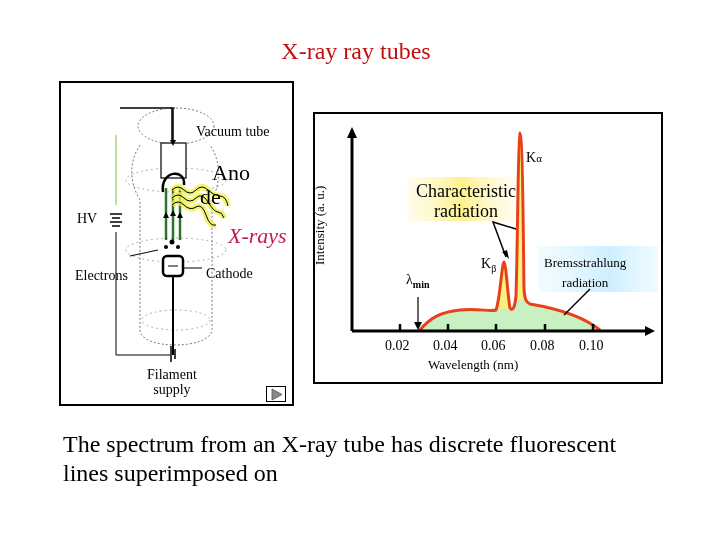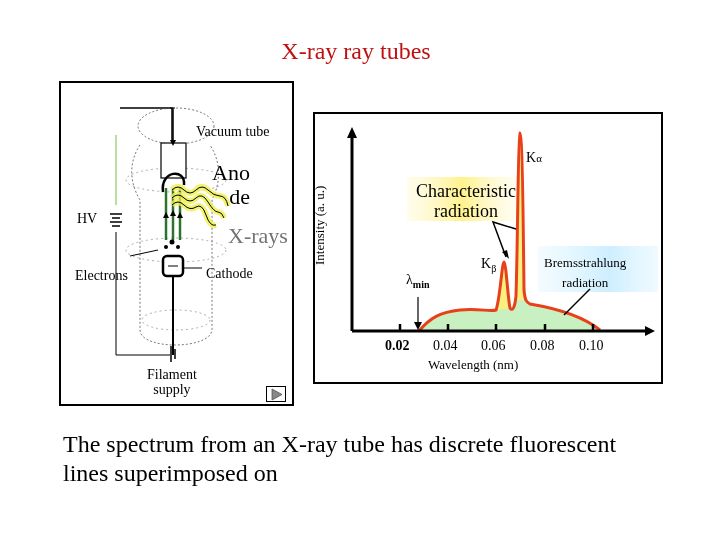--- a/index.html
+++ b/index.html
@@ -75,23 +75,23 @@
   <line x1="183" y1="268" x2="202" y2="268" stroke="#000" stroke-width="1"></line>
   <line x1="130" y1="256" x2="158" y2="250" stroke="#000" stroke-width="1"></line>
 
   <line x1="171" y1="346" x2="171" y2="362" stroke="#000" stroke-width="1.5"></line>
   <line x1="175" y1="349" x2="175" y2="359" stroke="#000" stroke-width="1.5"></line>
 </svg>
 
 <div class="abs lbl" style="left:196px;top:124px;">Vacuum tube</div>
 <div class="abs" style="left:212px;top:161px;font-size:22px;line-height:24px;">
   <div>Ano</div>
-  <div style="margin-left:-12px;text-align:right;">de</div>
+  <div style="margin-left:-12px;">de</div>
 </div>
-<div class="abs" style="left:228px;top:223px;font-size:22px;color:#737373;">X-rays</div>
+<div class="abs" style="left:228px;top:223px;font-size:22px;color:#be185d;font-style:italic;">X-rays</div>
 <div class="abs lbl" style="left:77px;top:211px;">HV</div>
 <div class="abs lbl" style="left:75px;top:268px;">Electrons</div>
 <div class="abs lbl" style="left:206px;top:266px;font-family:Liberation Serif, serif;">Cathode</div>
 <div class="abs lbl" style="left:147px;top:367px;text-align:center;line-height:15px;">
   <div>Filament</div>
   <div>supply</div>
 </div>
 <div class="abs play-btn">
   <svg width="20" height="16" style="position:absolute;left:0;top:0;">
     <polygon points="5,2 5,13 15,7.5" fill="#888" stroke="#555" stroke-width="0.8"></polygon>
@@ -136,21 +136,21 @@
 
   <line x1="418" y1="297" x2="418" y2="325" stroke="#000" stroke-width="1.2"></line>
   <polygon points="414,322 422,322 418,330" fill="#000"></polygon>
   <polyline points="506,257 493,222 516,229" fill="none" stroke="#000" stroke-width="1.5"></polyline>
   <polygon points="502,252 509,259 507,250" fill="#000"></polygon>
   <line x1="590" y1="289" x2="564" y2="315" stroke="#000" stroke-width="1.5"></line>
 </svg>
 
 <div class="abs" style="left:312px;top:265px;font-size:13px;transform:rotate(-90deg);transform-origin:0 0;white-space:nowrap;">Intensity (a. u.)</div>
 <div class="abs lbl" style="left:428px;top:357px;font-size:13px;">Wavelength (nm)</div>
-<div class="abs lbl" style="left:385px;top:338px;font-weight:bold;">0.02</div>
+<div class="abs lbl" style="left:385px;top:338px;">0.02</div>
 <div class="abs lbl" style="left:433px;top:338px;">0.04</div>
 <div class="abs lbl" style="left:481px;top:338px;">0.06</div>
 <div class="abs lbl" style="left:530px;top:338px;">0.08</div>
 <div class="abs lbl" style="left:579px;top:338px;">0.10</div>
 
 <div class="abs lbl" style="left:526px;top:150px;font-size:14px;">
   <span>K</span><span style="font-size:11px;">α</span>
 </div>
 <div class="abs lbl" style="left:481px;top:256px;font-size:14px;">
   <span>K</span><sub style="font-size:10px;">β</sub>

